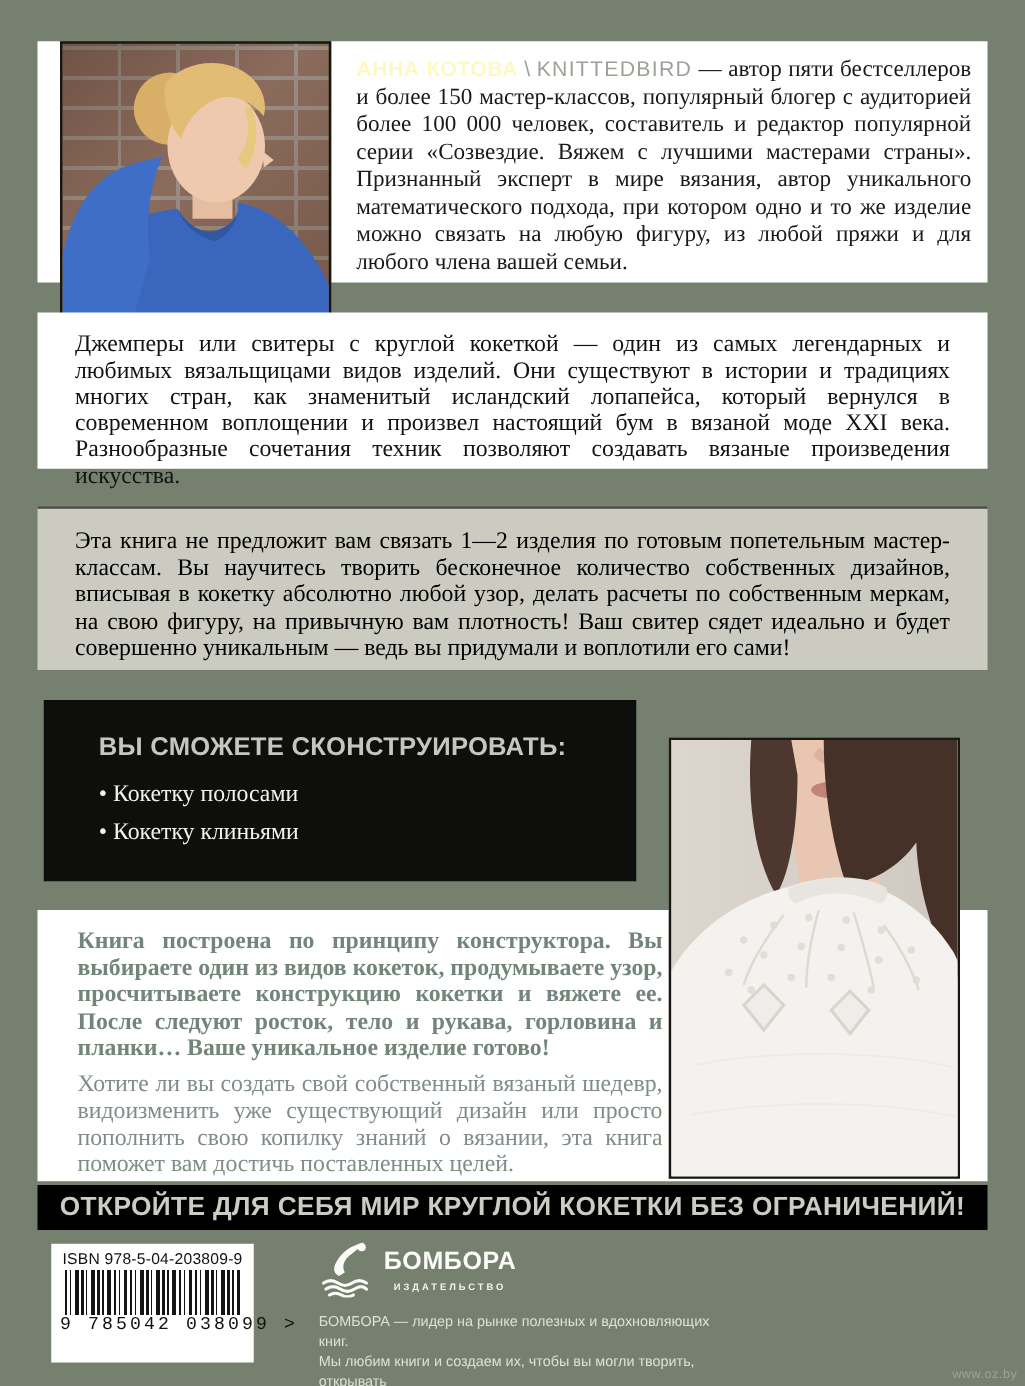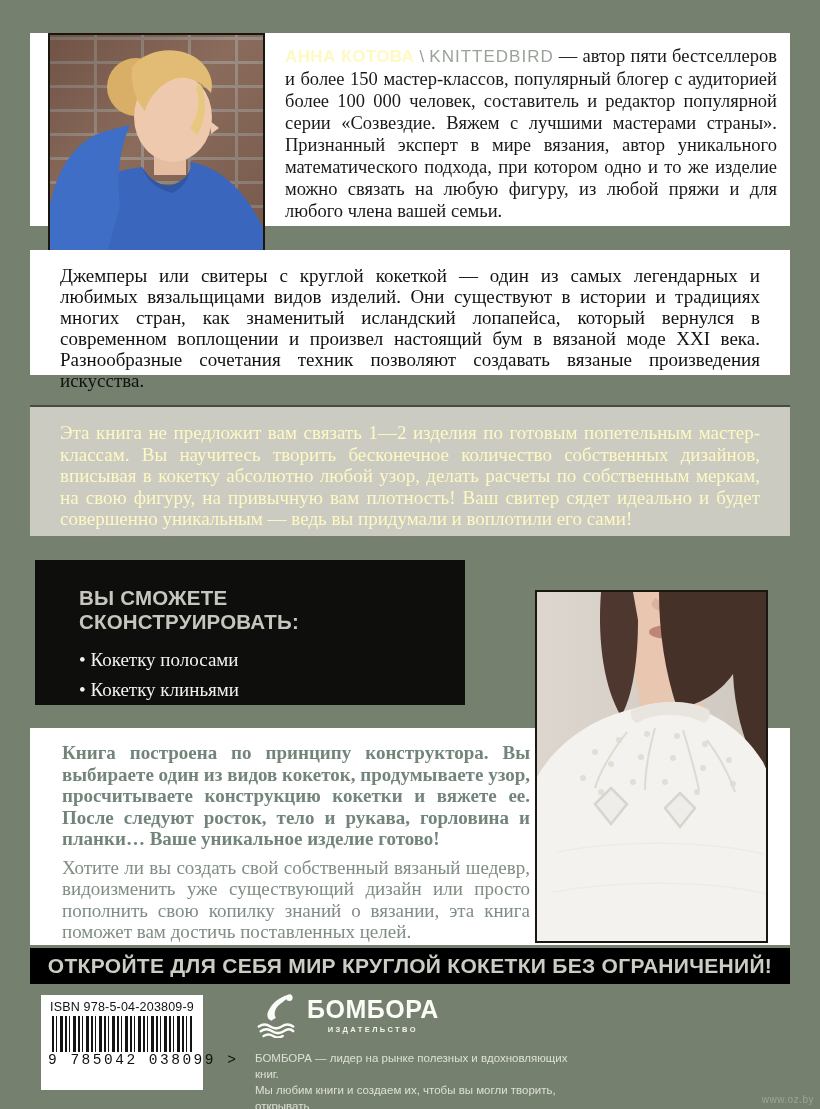--- a/index.html
+++ b/index.html
@@ -33,25 +33,25 @@
   .bio-name { font-family:"Liberation Sans", sans-serif; font-weight:700; font-size:17px; color:#fef9c3; letter-spacing:.4px; }
   .bio-sep { font-family:"Liberation Sans", sans-serif; font-size:17px; color:#9ba399; }
   .bio-alias { font-family:"Liberation Sans", sans-serif; font-size:17px; color:#9ba399; letter-spacing:1px; }
 
   .para-yoke {
     position:absolute; left:60px; top:265px; width:700px;
     font-size:19px; line-height:21px; color:#121212; text-align:justify;
   }
   .para-book {
     position:absolute; left:60px; top:422px; width:700px;
-    font-size:19px; line-height:21.5px; color:#fef9c3; text-align:justify;
+    font-size:19px; line-height:21.5px; color:#000000; text-align:justify;
   }
 
   .construct-box {
-    position:absolute; left:35px; top:560px; width:430px; height:145px;
+    position:absolute; left:35px; top:560px; width:474px; height:145px;
     background:#0e0e0c; padding:26px 20px 0 44px;
   }
   .construct-title {
     font-family:"Liberation Sans", sans-serif; font-weight:700;
     font-size:20.5px; color:#c7c6be; letter-spacing:.2px; margin-bottom:11px;
   }
   .construct-list { list-style:none; }
   .construct-list li {
     color:#f3f2ee; font-size:19px; line-height:30px; font-family:"Liberation Serif", serif;
   }
@@ -95,21 +95,21 @@
   .barcode-digits {
     font-family:"Liberation Mono", monospace; font-weight:400;
     font-size:14.5px; color:#111; letter-spacing:2.5px; white-space:nowrap;
   }
 
   .publisher { position:absolute; left:255px; top:992px; }
   .pub-logo-row { display:flex; align-items:center; }
   .pub-logo-icon { width:42px; height:46px; margin-right:10px; }
   .pub-name {
     font-family:"Liberation Sans", sans-serif; font-weight:700;
-    font-size:25px; color:#fbfbf8; letter-spacing:.5px; line-height:25px;
+    font-size:20px; color:#fbfbf8; letter-spacing:.5px; line-height:25px;
   }
   .pub-subtitle {
     font-family:"Liberation Sans", sans-serif; font-weight:700;
     font-size:7.5px; color:#f3f3ee; letter-spacing:2.4px; margin-top:3px;text-align:center;
   }
   .pub-text {
     position:absolute; left:255px; top:1050px; width:330px;
     font-family:"Liberation Sans", sans-serif; font-size:11.5px; line-height:16px;
     color:#dce0d6;
   }

